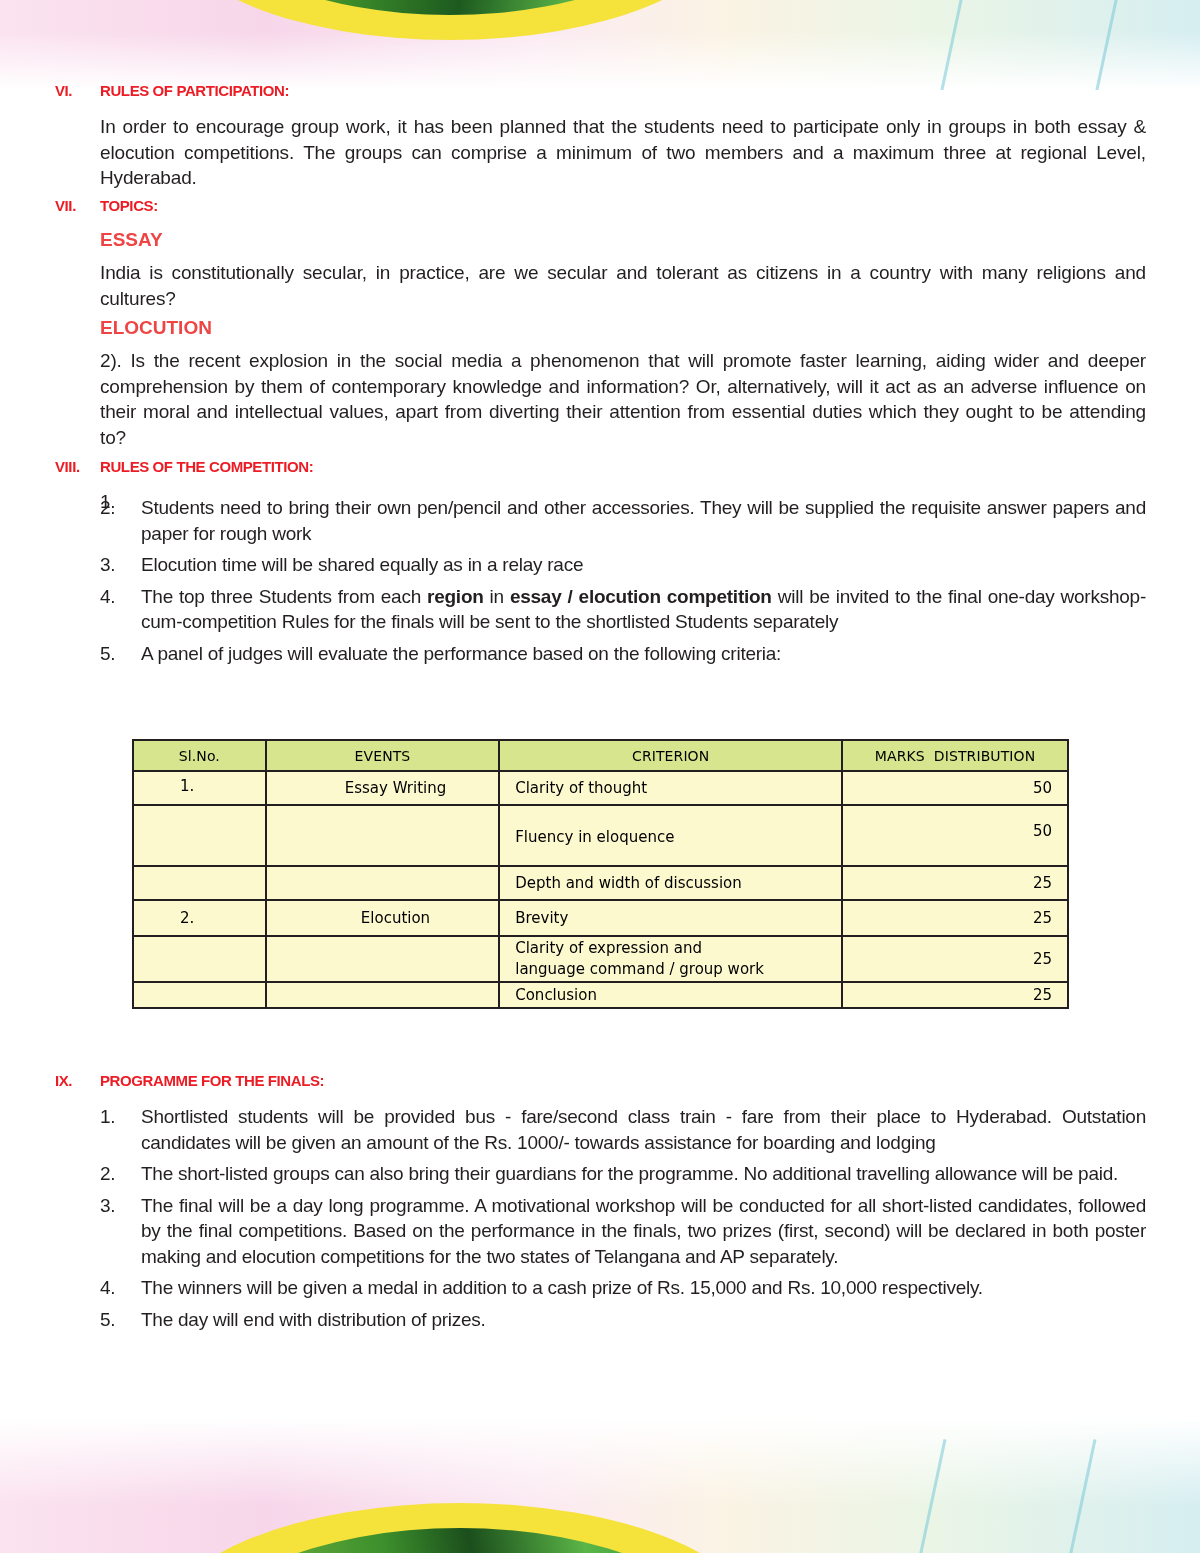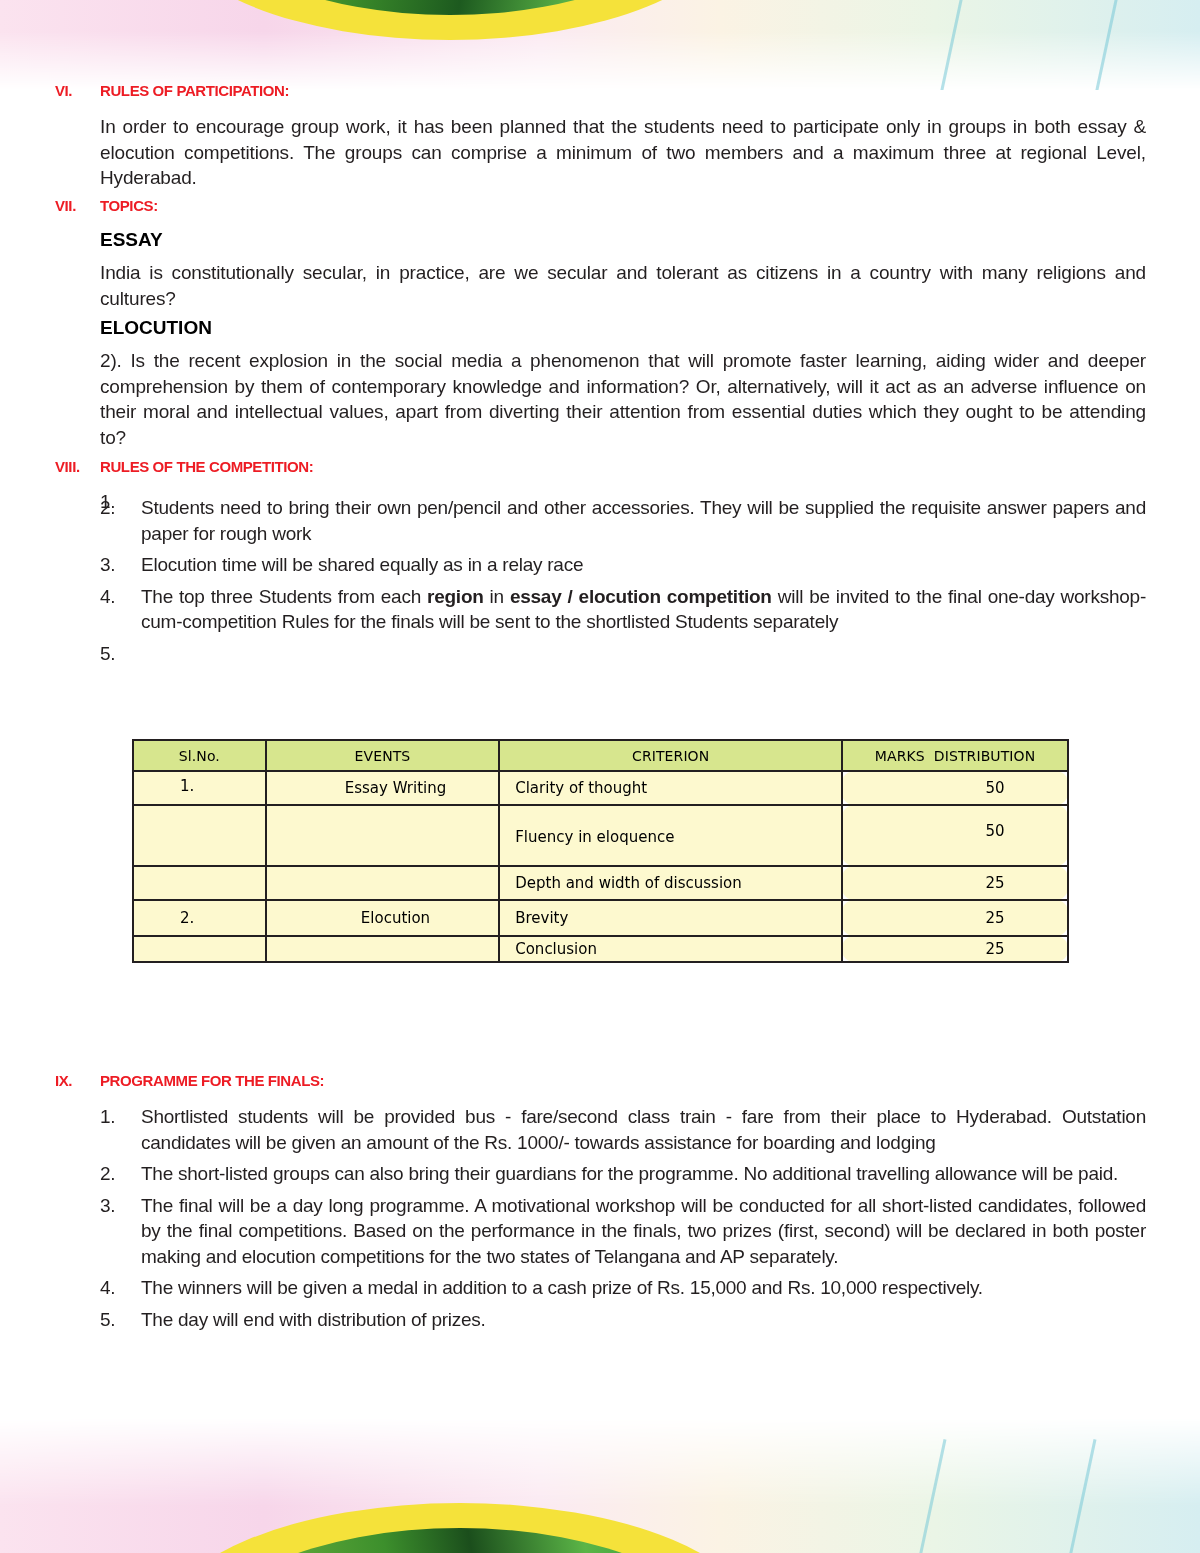--- a/index.html
+++ b/index.html
@@ -28,37 +28,37 @@
 
   .sec-head {
     position: absolute; left: 55px; color: #ed1c24; font-weight: bold; font-size: 15px;
     letter-spacing: -0.4px; white-space: nowrap;
   }
   .sec-head .num { display: inline-block; width: 45px; }
   .para {
     position: absolute; left: 100px; width: 1046px; font-size: 19px; line-height: 25.5px;
     text-align: justify; letter-spacing: -0.15px;
   }
-  .subhead { position: absolute; left: 100px; font-size: 19px; font-weight: bold; color: #000000; }
+  .subhead { position: absolute; left: 100px; font-size: 19px; font-weight: bold; color: #ef4444; }
 
   .olist { position: absolute; left: 100px; width: 1046px; list-style: none; }
   .olist li { position: relative; padding-left: 41px; font-size: 19px; line-height: 25.5px; text-align: justify; letter-spacing: -0.25px; }
   .olist li .n { position: absolute; left: 0; top: 0; }
   .olist li b { font-weight: bold; }
 
   table.criteria {
     position: absolute; left: 132px; top: 739px; width: 937px; border-collapse: collapse;
     font-family: "DejaVu Sans", sans-serif; font-size: 15px; color: #000000;
   }
   table.criteria td, table.criteria th { border: 2px solid #231f20; padding: 0 15px; }
   table.criteria th { background: #d7e68e; font-weight: normal; font-size: 14px; height: 31px; text-align: center; letter-spacing: 0.1px; }
   table.criteria td { background: #fdf9cf; vertical-align: middle; }
   table.criteria td.sl { text-align: left; padding-left: 46px; }
   table.criteria td.ev { text-align: center; padding-left: 41px; }
-  table.criteria td.mk { text-align: center; padding-left: 95px; border-radius: 12px; }
+  table.criteria td.mk { text-align: right; padding-left: 95px; }
   table.criteria td.top { vertical-align: top; padding-top: 5px; }
   table.criteria col.c1 { width: 133px; }
   table.criteria col.c2 { width: 234px; }
   table.criteria col.c3 { width: 344px; }
   table.criteria col.c4 { width: 226px; }
 </style>
 </head>
 <body>
 
 <div class="deco deco-top">
@@ -92,21 +92,21 @@
   <p class="para" style="top:348px;">2). Is the recent explosion in the social media a phenomenon that will promote faster learning, aiding wider and deeper comprehension by them of contemporary knowledge and information? Or, alternatively, will it act as an adverse influence on their moral and intellectual values, apart from diverting their attention from essential duties which they ought to be attending to?</p>
 
   <div class="sec-head" style="top:458px;">
     <span class="num" style="width:45px;">VIII.</span><span>RULES OF THE COMPETITION:</span>
   </div>
   <ol class="olist" style="top:489px;">
     <li style="margin-bottom:6px;"><span class="n">1.</span></li>
     <li style="margin-bottom:6px;"><span class="n">2.</span><span>Students need to bring their own pen/pencil and other accessories. They will be supplied the requisite answer papers and paper for rough work</span></li>
     <li style="margin-bottom:6px;"><span class="n">3.</span><span>Elocution time will be shared equally as in a relay race</span></li>
     <li style="margin-bottom:6px;"><span class="n">4.</span><span>The top three Students from each </span><b>region</b><span> in </span><b>essay / elocution competition</b><span> will be invited to the final one-day workshop- cum-competition Rules for the finals will be sent to the shortlisted Students separately</span></li>
-    <li><span class="n">5.</span></li>
+    <li><span class="n">5.</span><span>A panel of judges will evaluate the performance based on the following criteria:</span></li>
   </ol>
 
   <table class="criteria">
     <colgroup>
         <col class="c1">
         <col class="c2">
         <col class="c3">
         <col class="c4">
       </colgroup>
     <tbody>
@@ -133,20 +133,26 @@
       <td class="ev"></td>
       <td>Depth and width of discussion</td>
       <td class="mk">25</td>
     </tr>
     <tr style="height:36px;">
       <td class="sl">2.</td>
       <td class="ev">Elocution</td>
       <td>Brevity</td>
       <td class="mk">25</td>
     </tr>
+    <tr style="height:46px;">
+      <td class="sl"></td>
+      <td class="ev"></td>
+      <td style="line-height:21px;"><span>Clarity of expression and</span><br><span>language command / group work</span></td>
+      <td class="mk">25</td>
+    </tr>
     <tr style="height:26px;">
       <td class="sl"></td>
       <td class="ev"></td>
       <td>Conclusion</td>
       <td class="mk">25</td>
     </tr>
   </tbody>
     </table>
 
   <div class="sec-head" style="top:1072px;">

